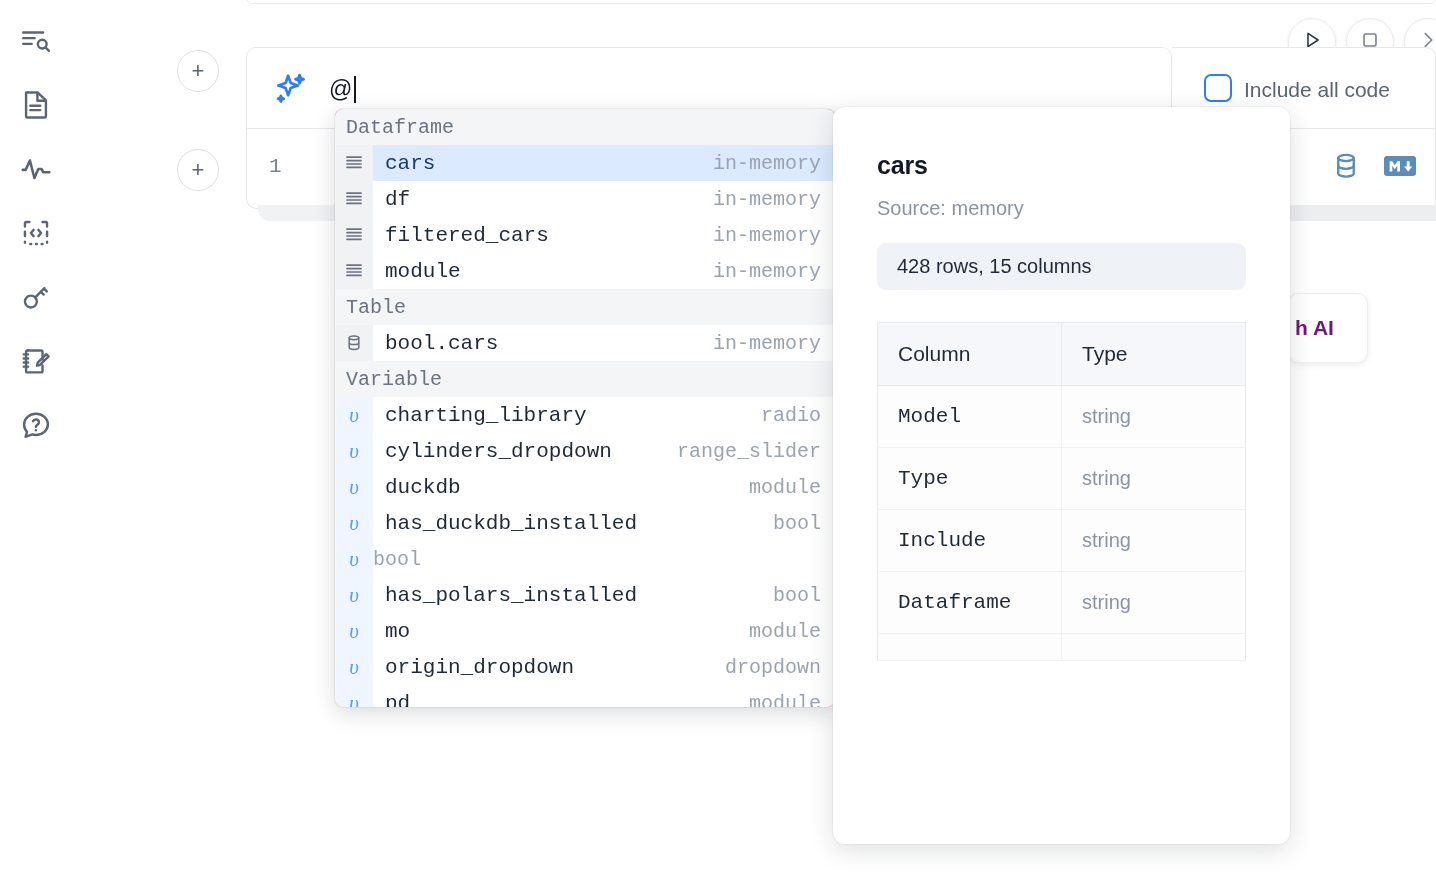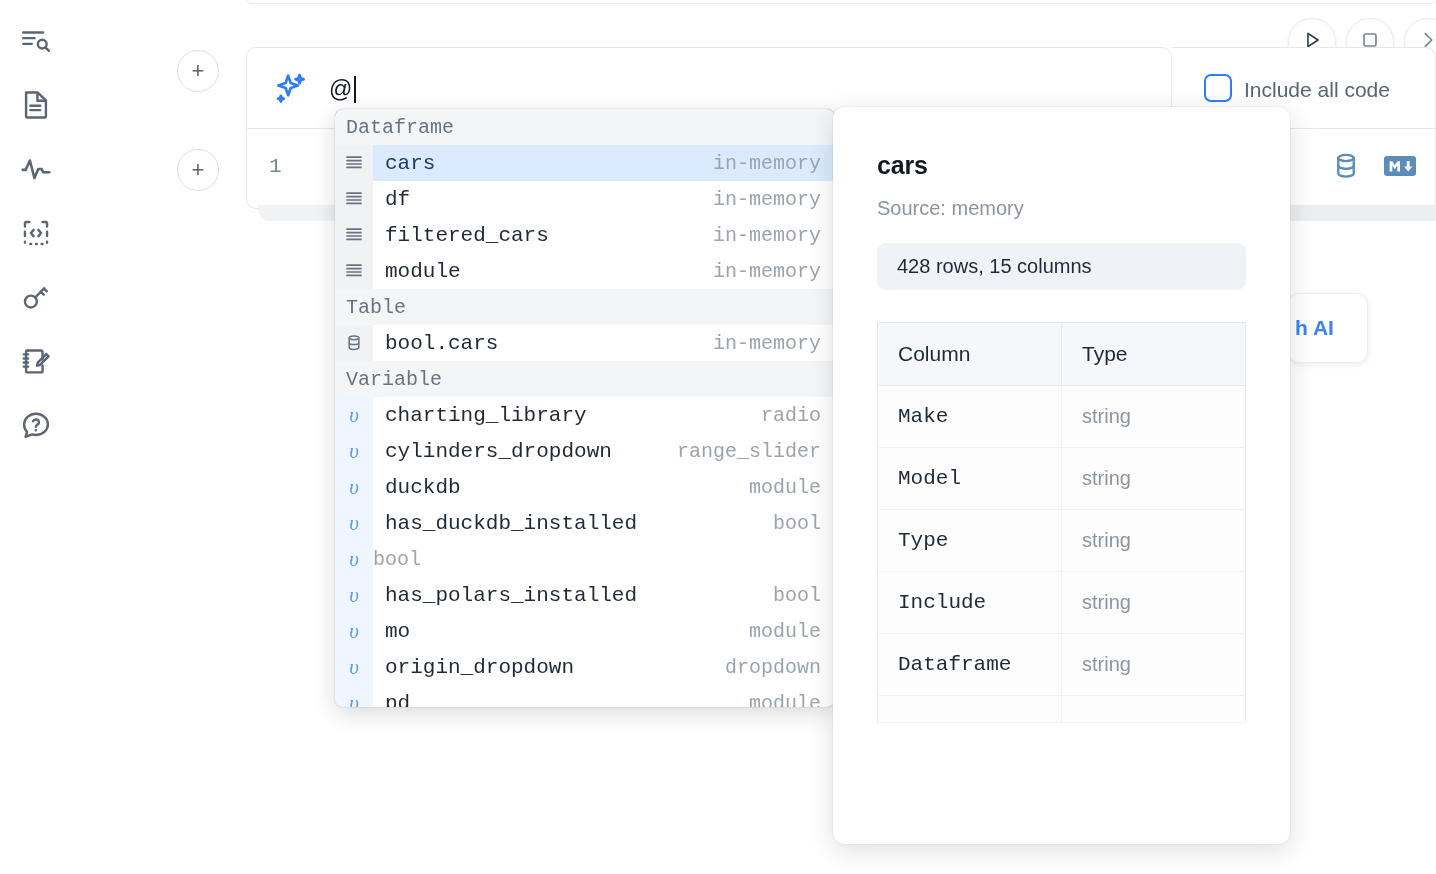--- a/index.html
+++ b/index.html
@@ -113,21 +113,21 @@
 
   
   .ai-chip {
     position: absolute; left: 1288px; top: 293px; width: 80px; height: 70px;
     background: #fff; border: 1px solid #eceef1; border-radius: 11px;
     box-shadow: 0 2px 6px rgba(20,25,35,.08);
     display: flex; align-items: center; justify-content: flex-start;
     padding-left: 6px; overflow: hidden;
   }
   .ai-chip span {
-    font-size: 21px; font-weight: 700; color: #3b82f6; white-space: nowrap;
+    font-size: 21px; font-weight: 700; color: #701a75; white-space: nowrap;
     font-family: "Liberation Sans", sans-serif;
   }
 
   
   .ac {
     position: absolute; left: 335px; top: 109px; width: 500px; height: 598px;
     background: #ec4899; border-radius: 8px;
     box-shadow: 0 6px 22px rgba(20,25,35,.16), 0 0 0 1px rgba(20,25,35,.05);
     overflow: hidden;
   }
@@ -477,24 +477,20 @@
     <div class="d-source">Source: memory</div>
     <div class="d-pill">428 rows, 15 columns</div>
     <table class="d-table">
       <thead>
         <tr>
           <th>Column</th>
           <th>Type</th>
         </tr>
       </thead>
       <tbody id="schema-body">
-          <tr>
-            <td class="d-col">Make</td>
-            <td class="d-typ">string</td>
-          </tr>
           <tr>
             <td class="d-col">Model</td>
             <td class="d-typ">string</td>
           </tr>
           <tr>
             <td class="d-col">Type</td>
             <td class="d-typ">string</td>
           </tr>
           <tr>
             <td class="d-col">Include</td>

